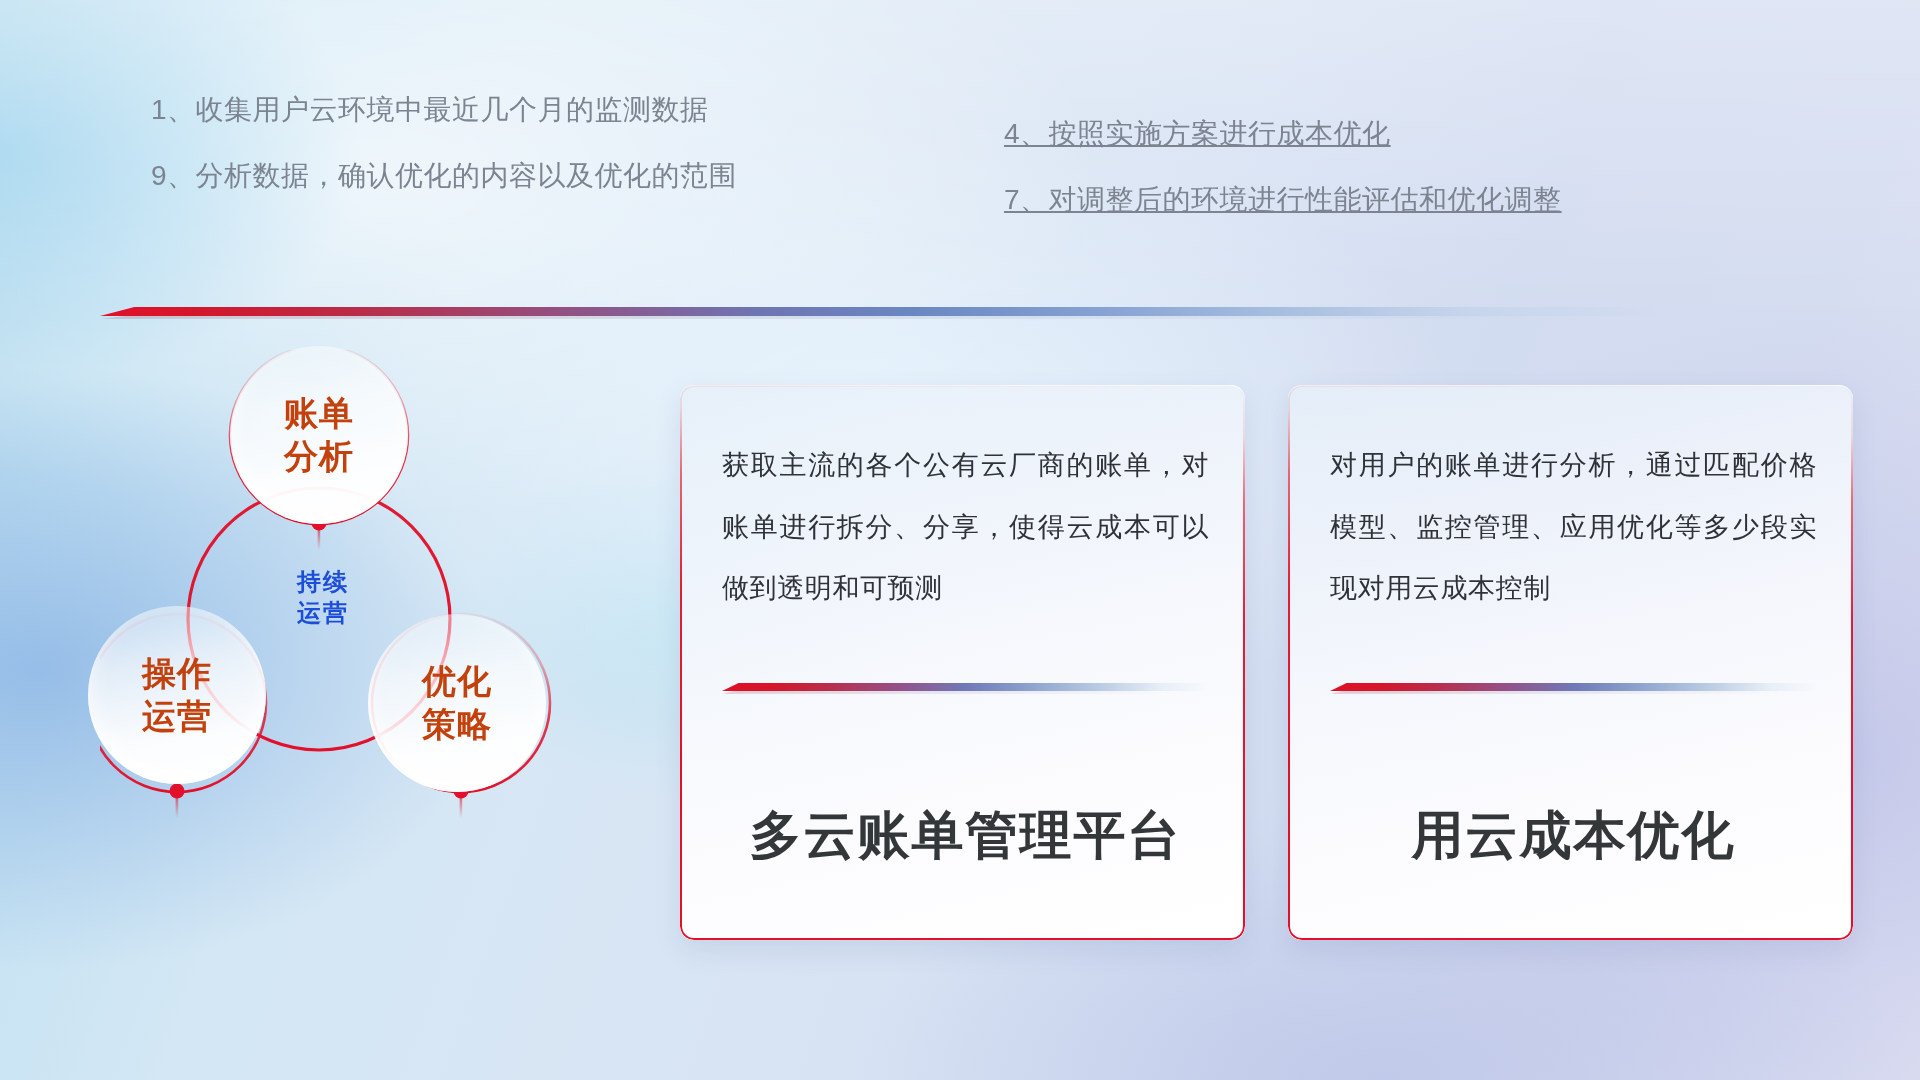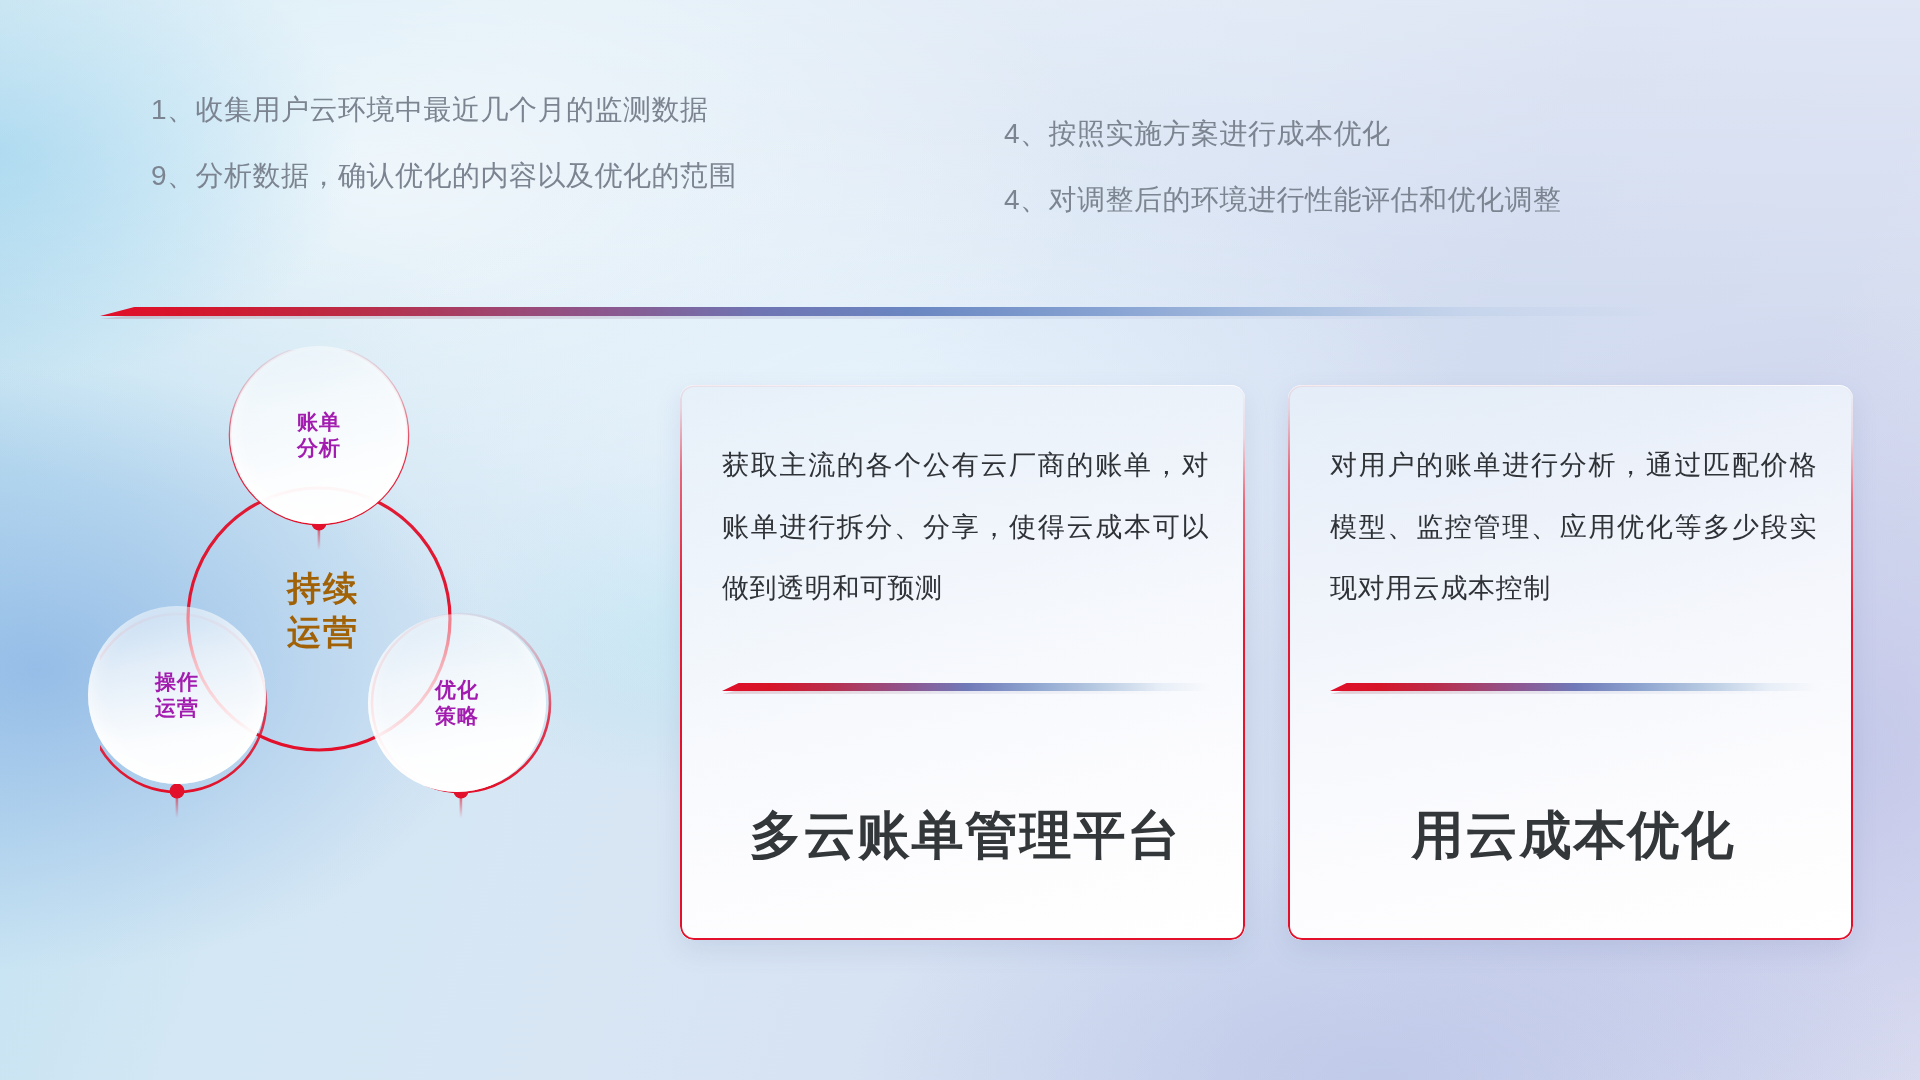--- a/index.html
+++ b/index.html
@@ -60,21 +60,21 @@
 
   .list-item {
     font-size:28px;
     line-height:1;
     color:#7b8490;
     letter-spacing:.5px;
     white-space:nowrap;
     font-weight:400;
   }
   #list-left  .list-item { margin-bottom:38px; }
-  #list-right .list-item { margin-bottom:38px; }
+  #list-right .list-item { margin-bottom:38px;text-decoration:underline; }
 
   
   #top-divider {
     position:absolute;
     left:100px; top:305px;
     width:1560px; height:14px;
   }
   #top-divider .bar {
     position:absolute; left:0; top:2px;
     width:100%; height:9px;
@@ -105,23 +105,23 @@
   
   #venn { position:absolute; left:100px; top:350px; width:560px; height:600px; }
   #venn svg { position:absolute; left:0; top:0; }
 
   .node {
     position:absolute;
     border-radius:50%;
     display:flex; flex-direction:column;
     align-items:center; justify-content:center;
     text-align:center;
-    color:#a21caf;
+    color:#c2410c;
     font-weight:700;
-    font-size:21px;
+    font-size:34px;
     line-height:1.26;
     letter-spacing:1px;
   }
   .node .glass {
     position:absolute; inset:0;
     border-radius:50%;
     background:linear-gradient(172deg,
         rgba(255,255,255,.34) 0%,
         rgba(255,255,255,.70) 34%,
         rgba(255,255,255,.95) 72%,
@@ -132,23 +132,23 @@
 
   #node-top   { left:130px; top:-4px;   width:178px; height:178px; }
   #node-left  { left:-12px; top:256px;  width:178px; height:178px; }
   #node-right { left:268px; top:264px;  width:178px; height:178px; }
 
   #center-label {
     position:absolute;
     left:128px; top:216px;
     width:190px;
     text-align:center;
-    color:#a16207;
+    color:#1d4ed8;
     font-weight:800;
-    font-size:34px;
+    font-size:24px;
     line-height:1.3;
     letter-spacing:2px;
     z-index:4;
   }
 
   
   .card {
     position:absolute;
     top:385px; width:565px; height:555px;
     border-radius:14px;
@@ -253,21 +253,21 @@
 
 <div id="page">
 
   <div class="list-col" id="list-left">
     <div class="list-item">1、收集用户云环境中最近几个月的监测数据</div>
     <div class="list-item">9、分析数据，确认优化的内容以及优化的范围</div>
   </div>
 
   <div class="list-col" id="list-right">
     <div class="list-item">4、按照实施方案进行成本优化</div>
-    <div class="list-item">4、对调整后的环境进行性能评估和优化调整</div>
+    <div class="list-item">7、对调整后的环境进行性能评估和优化调整</div>
   </div>
 
   <div id="top-divider">
     <div class="bar-shadow"></div>
     <div class="bar"></div>
   </div>
 
   <div id="venn">
 
     <svg width="560" height="600" viewBox="0 0 560 600">

